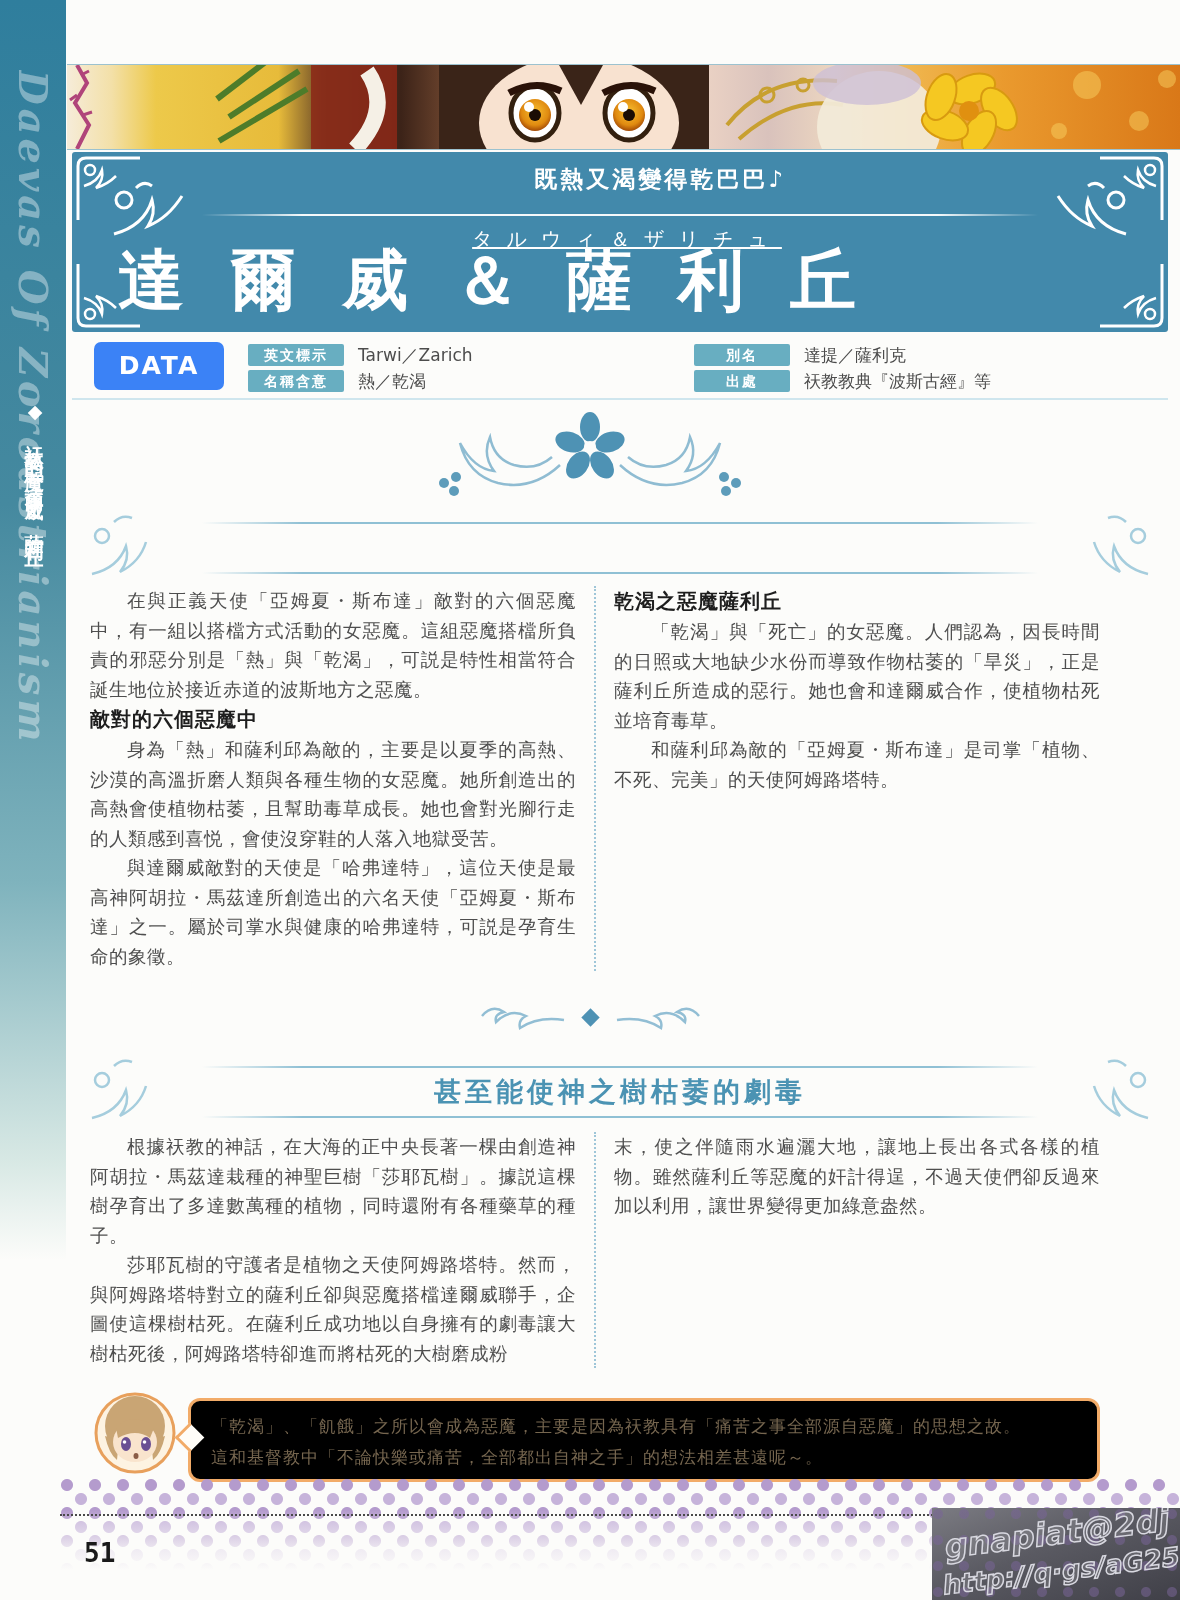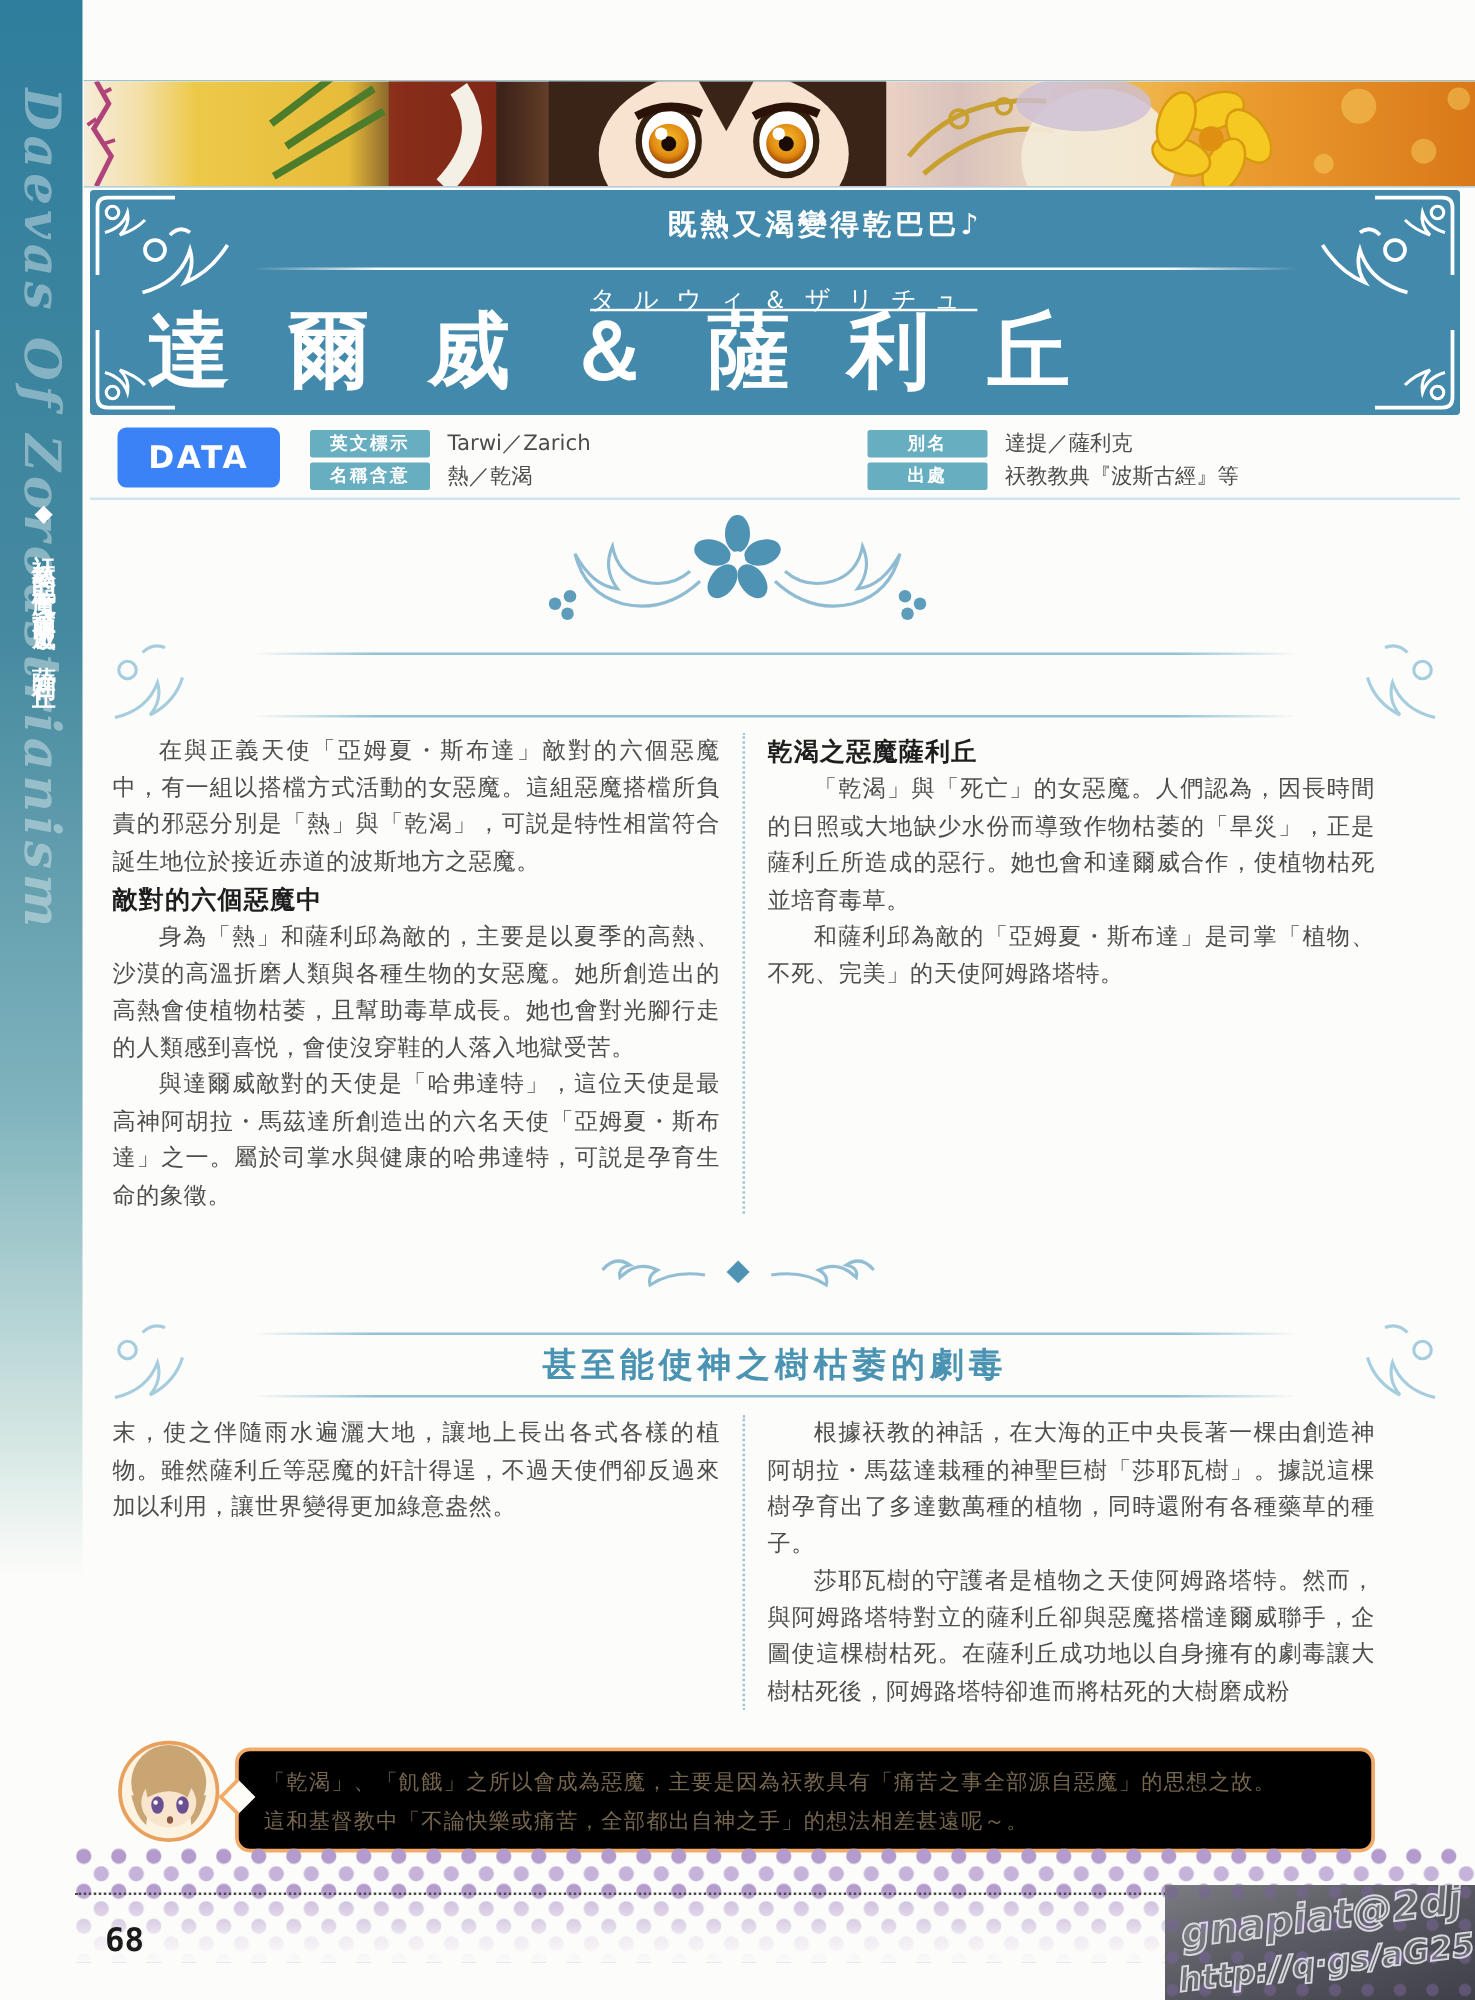--- a/index.html
+++ b/index.html
@@ -276,25 +276,25 @@
       <circle cx="16" cy="22" r="7" stroke="#a5cddd" stroke-width="2.5" fill="none"></circle>
       <path d="M28,8 q8,-8 18,-4" stroke="#a5cddd" stroke-width="2.5" fill="none"></path>
     </svg>
     <div class="rule top"></div>
     <div class="sec-title">甚至能使神之樹枯萎的劇毒</div>
     <div class="rule bot"></div>
   </div>
 
   <div class="body-wrap s2">
     <div class="col">
-      <p>末，使之伴隨雨水遍灑大地，讓地上長出各式各樣的植物。雖然薩利丘等惡魔的奸計得逞，不過天使們卻反過來加以利用，讓世界變得更加綠意盎然。</p>
+      <p class="indent">根據祆教的神話，在大海的正中央長著一棵由創造神阿胡拉・馬茲達栽種的神聖巨樹「莎耶瓦樹」。據説這棵樹孕育出了多達數萬種的植物，同時還附有各種藥草的種子。</p>
+      <p class="indent">莎耶瓦樹的守護者是植物之天使阿姆路塔特。然而，與阿姆路塔特對立的薩利丘卻與惡魔搭檔達爾威聯手，企圖使這棵樹枯死。在薩利丘成功地以自身擁有的劇毒讓大樹枯死後，阿姆路塔特卻進而將枯死的大樹磨成粉</p>
     </div>
     <div class="col">
-      <p class="indent">根據祆教的神話，在大海的正中央長著一棵由創造神阿胡拉・馬茲達栽種的神聖巨樹「莎耶瓦樹」。據説這棵樹孕育出了多達數萬種的植物，同時還附有各種藥草的種子。</p>
-      <p class="indent">莎耶瓦樹的守護者是植物之天使阿姆路塔特。然而，與阿姆路塔特對立的薩利丘卻與惡魔搭檔達爾威聯手，企圖使這棵樹枯死。在薩利丘成功地以自身擁有的劇毒讓大樹枯死後，阿姆路塔特卻進而將枯死的大樹磨成粉</p>
+      <p>末，使之伴隨雨水遍灑大地，讓地上長出各式各樣的植物。雖然薩利丘等惡魔的奸計得逞，不過天使們卻反過來加以利用，讓世界變得更加綠意盎然。</p>
     </div>
   </div>
 
   <svg class="avatar" viewBox="0 0 82 82">
     <circle cx="41" cy="41" r="39" fill="#fdf3e2" stroke="#e8a05c" stroke-width="3"></circle>
     <circle cx="41" cy="34" r="30" fill="#c9a574"></circle>
     <path d="M11,44 q4,18 12,24 l2,-20 M71,44 q-4,18 -12,24 l-2,-20" fill="#c9a574"></path>
     <ellipse cx="41" cy="50" rx="22" ry="20" fill="#f9e4cd"></ellipse>
     <path d="M22,36 q8,-10 18,-8 q12,-2 20,8 l-4,10 q-14,-10 -32,0 Z" fill="#c9a574"></path>
     <ellipse cx="32" cy="52" rx="5" ry="7" fill="#6a4f93"></ellipse>
@@ -303,19 +303,19 @@
     <circle cx="50.5" cy="50" r="1.8" fill="#fff"></circle>
     <ellipse cx="42" cy="64" rx="2.5" ry="3" fill="#8a5c46"></ellipse>
   </svg>
   <div class="bubble">
     <p>「乾渴」、「飢餓」之所以會成為惡魔，主要是因為祆教具有「痛苦之事全部源自惡魔」的思想之故。</p>
     <p>這和基督教中「不論快樂或痛苦，全部都出自神之手」的想法相差甚遠呢～。</p>
   </div>
 
   <div class="dots-band"></div>
   <div class="fine-dots"></div>
-  <div class="page-num">68</div>
+  <div class="page-num">51</div>
   <div class="watermark">
     <div class="wm1">gnapiat@2dj</div>
     <div class="wm2">http://q·gs/aG25</div>
   </div>
 
 </div>
 
 </body></html>

